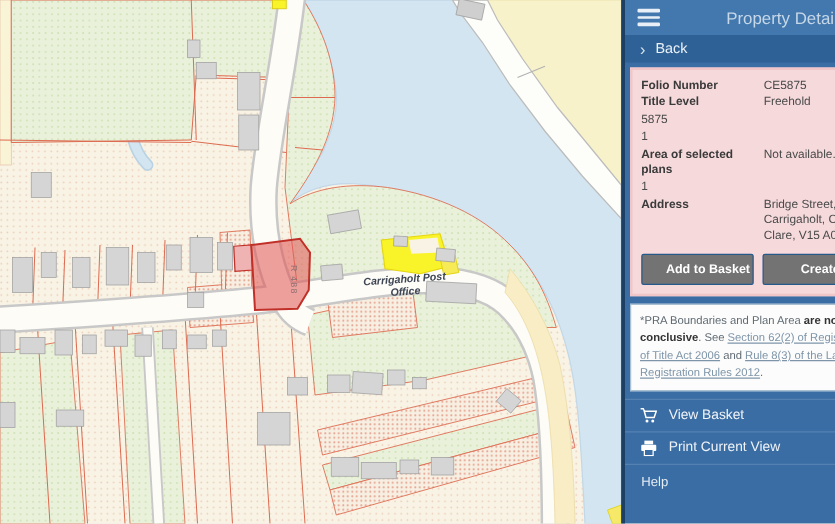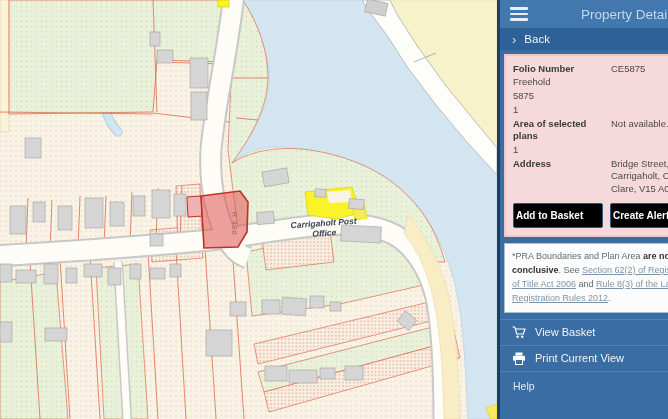--- a/index.html
+++ b/index.html
@@ -26,21 +26,21 @@
   .sb-back{height:22px;background:#2e6195;display:flex;align-items:center;gap:8px;
     padding:0 12px;font-size:11.5px;color:#ecf2f8;cursor:pointer;}
   .sb-back .chev{font-size:13px;line-height:1;color:#d7e2ee;}
 
   .details-panel{margin:4px 4px 0 4px;background:#f5d9db;border:2px solid #f0c6c9;
     padding:5px 7px;color:#333;}
   .d-row{display:flex;margin:1.5px 0;font-size:9.5px;line-height:1.3;}
   .d-label{width:92px;flex:none;font-weight:bold;color:#3a3a3a;padding-right:6px;}
   .d-value{flex:1;color:#4a4a4a;}
   .d-buttons{display:flex;gap:7px;margin-top:8px;margin-bottom:2px;}
-  .btn{flex:1;background:#000000;color:#fff;font-size:10px;font-weight:bold;text-align:left;
+  .btn{flex:1;background:#737373;color:#fff;font-size:10px;font-weight:bold;text-align:right;
     padding:6px 2px;border:1px solid #24598a;border-radius:2px;cursor:pointer;white-space:nowrap;}
 
   .disclaimer{margin:6px 4px 0 4px;background:#fcfcfc;border:1px solid #a9bfd2;
     padding:6px 7px;font-size:9px;color:#5f6a72;line-height:1.55;}
   .disclaimer b{color:#333;}
   .disclaimer a{color:#7e95a9;text-decoration:underline;cursor:pointer;}
 
   .menu{margin-top:6px;border-top:1px solid #5581b1;}
   .menu-item{display:flex;align-items:center;gap:9px;padding:6px 12px;
     border-bottom:1px solid #5581b1;font-size:11px;color:#f0f4f9;cursor:pointer;}
@@ -215,20 +215,21 @@
       <span class="chev">›</span>
       <span>Back</span>
     </div>
 
     <div class="details-panel">
       <div class="d-row">
         <div class="d-label">Folio Number</div>
         <div class="d-value">CE5875</div>
       </div>
       <div class="d-row">
+        <div class="d-label">Title Level</div>
         <div class="d-value">Freehold</div>
       </div>
       <div class="d-row">
         <div class="d-value">5875</div>
       </div>
       <div class="d-row">
         <div class="d-value">1</div>
       </div>
       <div class="d-row">
         <div class="d-label">Area of selected plans</div>

